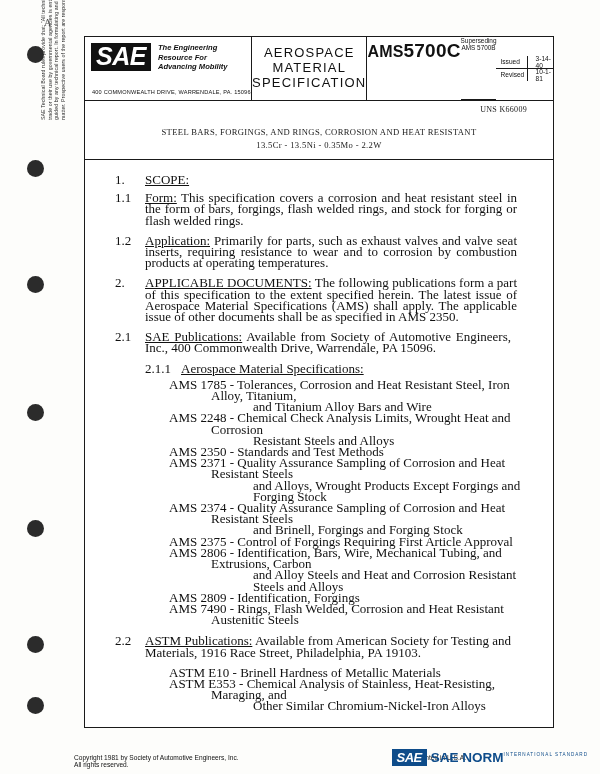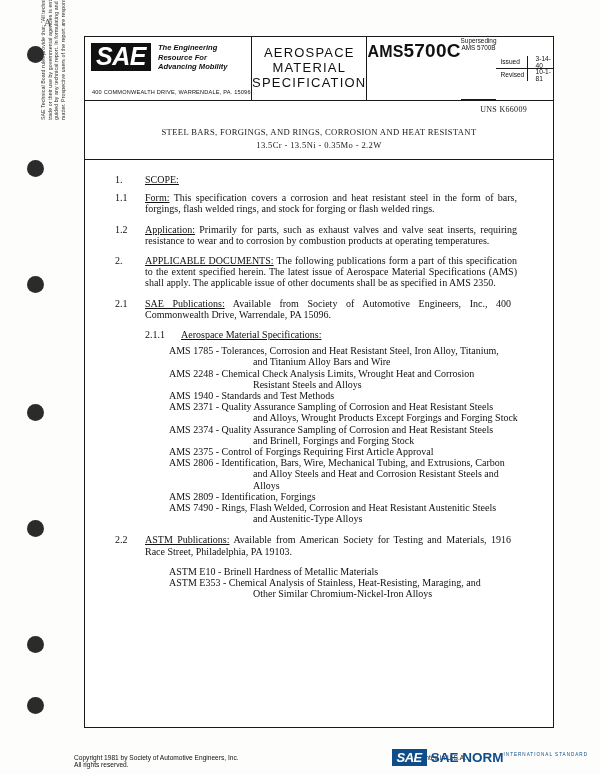--- a/index.html
+++ b/index.html
@@ -189,21 +189,21 @@
   }
   .doc-title {
     font-size: 8.6px;
     letter-spacing: 0.35px;
     line-height: 13px;
   }
 
   
   .body {
     padding: 14px 26px 0 30px;
-    font-size: 10px;
+    font-size: 13px;
     line-height: 11.2px;
     color: #111;
   }
   .sec { margin-bottom: 9px; position: relative; }
   .sec-head { margin-bottom: 7px; }
   .num {
     display: inline-block;
     width: 30px;
     vertical-align: top;
   }
@@ -368,27 +368,27 @@
       </div>
 
       <div class="sec">
         <div class="indent1">
           <span class="num sub">2.1.1</span><span><u>Aerospace Material Specifications:</u></span>
         </div>
 
         <div class="ref-list">
           <div class="ref"><span>AMS 1785</span> <span>- Tolerances, Corrosion and Heat Resistant Steel, Iron Alloy, Titanium,</span><span class="cont">and Titanium Alloy Bars and Wire</span></div>
           <div class="ref"><span>AMS 2248</span> <span>- Chemical Check Analysis Limits, Wrought Heat and Corrosion</span><span class="cont">Resistant Steels and Alloys</span></div>
-          <div class="ref"><span>AMS 1940</span> <span>- Standards and Test Methods</span></div>
+          <div class="ref"><span>AMS 2350</span> <span>- Standards and Test Methods</span></div>
           <div class="ref"><span>AMS 2371</span> <span>- Quality Assurance Sampling of Corrosion and Heat Resistant Steels</span><span class="cont">and Alloys, Wrought Products Except Forgings and Forging Stock</span></div>
           <div class="ref"><span>AMS 2374</span> <span>- Quality Assurance Sampling of Corrosion and Heat Resistant Steels</span><span class="cont">and Brinell, Forgings and Forging Stock</span></div>
           <div class="ref"><span>AMS 2375</span> <span>- Control of Forgings Requiring First Article Approval</span></div>
           <div class="ref"><span>AMS 2806</span> <span>- Identification, Bars, Wire, Mechanical Tubing, and Extrusions, Carbon</span><span class="cont">and Alloy Steels and Heat and Corrosion Resistant Steels and Alloys</span></div>
           <div class="ref"><span>AMS 2809</span> <span>- Identification, Forgings</span></div>
-          <div class="ref"><span>AMS 7490</span> <span>- Rings, Flash Welded, Corrosion and Heat Resistant Austenitic Steels</span><span class="cont">and Austenitic-Type Alloys</span></div>
+          <div class="ref"><span>AMS 7490</span> <span>- Rings, Flash Welded, Corrosion and Heat Resistant Austenitic Steels</span></div>
         </div>
       </div>
 
       <div class="sec" style="margin-top:10px;">
         <span class="num">2.2</span><span class="txt narrow"><u>ASTM Publications:</u> <span>Available from American Society for Testing and Materials, 1916 Race Street, Philadelphia, PA 19103.</span></span>
 
         <div class="ref-list" style="margin-top:9px;">
           <div class="ref"><span>ASTM E10</span> <span>- Brinell Hardness of Metallic Materials</span></div>
           <div class="ref"><span>ASTM E353</span> <span>- Chemical Analysis of Stainless, Heat-Resisting, Maraging, and</span><span class="cont">Other Similar Chromium-Nickel-Iron Alloys</span></div>
         </div>

